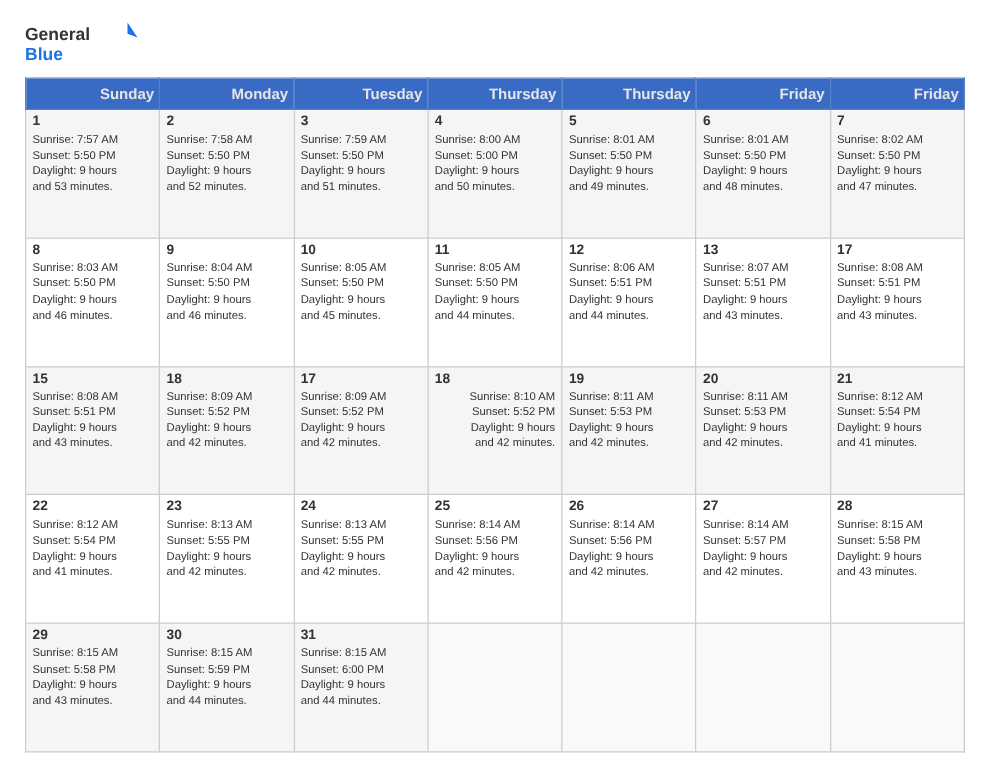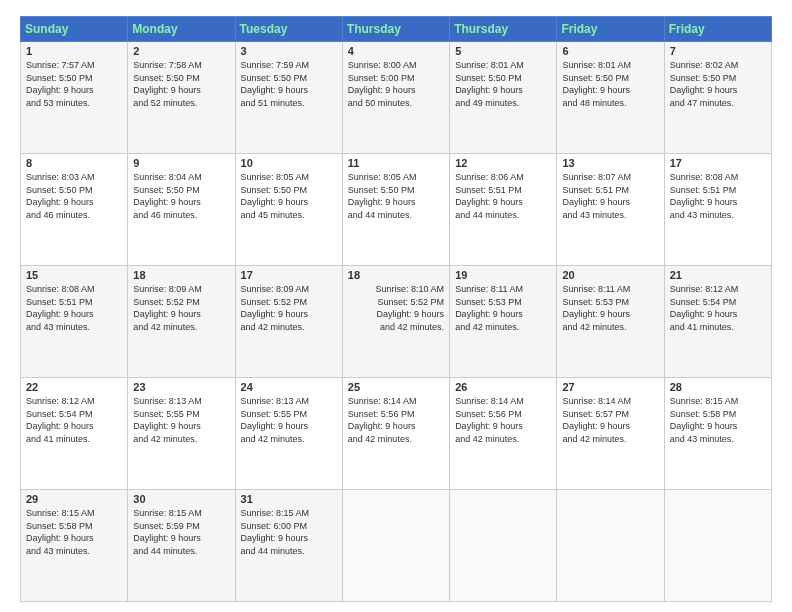--- a/index.html
+++ b/index.html
@@ -41,25 +41,25 @@
       font-size: 15px;
       color: #555;
     }
     .calendar-table {
       width: 100%;
       border-collapse: collapse;
       flex: 1;
     }
     .calendar-table thead tr th {
       background: #3a6bc4;
-      color: #86efac;
+      color: #e5e5e5;
       font-size: 12px;
       font-weight: bold;
       padding: 5px 4px;
-      text-align: left;
+      text-align: right;
       border: 1px solid #5580cc;
     }
     .calendar-table tbody tr td {
       border: 1px solid #ccc;
       vertical-align: top;
       padding: 3px 5px;
       font-size: 9.5px;
       color: #333;
       width: calc(100% / 7);
       background: #fff;
@@ -82,20 +82,33 @@
       color: #333;
     }
     td.empty {
       background: #f9f9f9 !important;
     }
   </style>
 </head>
 <body>
 
 <div class="page">
+  <div class="header">
+    <div class="logo">
+  <svg width="90" height="36" viewBox="0 0 90 36">
+    <text x="0" y="16" font-size="14" font-weight="bold" fill="#333" font-family="Arial">General</text>
+    <text x="0" y="32" font-size="14" font-weight="bold" fill="#1a73e8" font-family="Arial">Blue</text>
+    <polygon points="82,2 90,14 82,11" fill="#1a73e8"></polygon>
+  </svg>
+</div>
+    <div class="title-block">
+      <div class="month-title"></div>
+      <div class="location-title"></div>
+    </div>
+  </div>
 
   <table class="calendar-table">
     <thead>
       <tr>
       <th>Sunday</th>
           <th>Monday</th>
           <th>Tuesday</th>
           <th>Thursday</th>
           <th>Thursday</th>
           <th>Friday</th>

